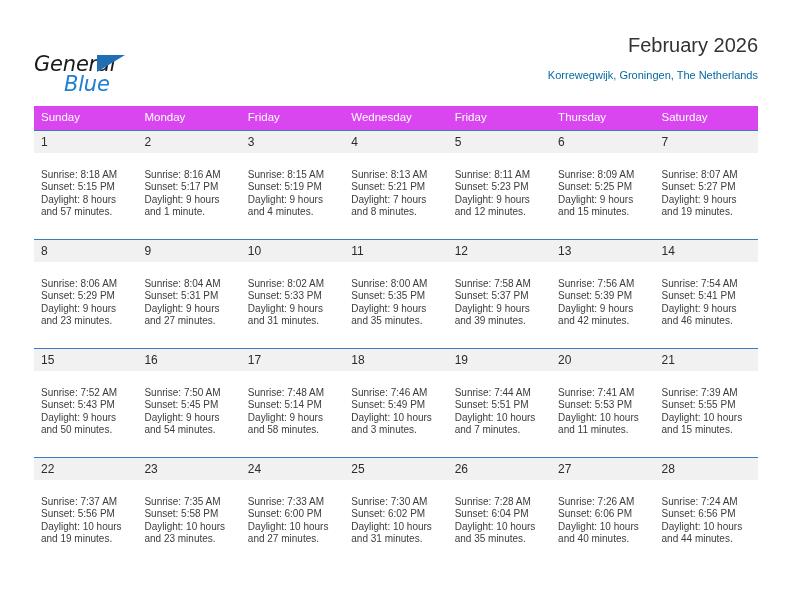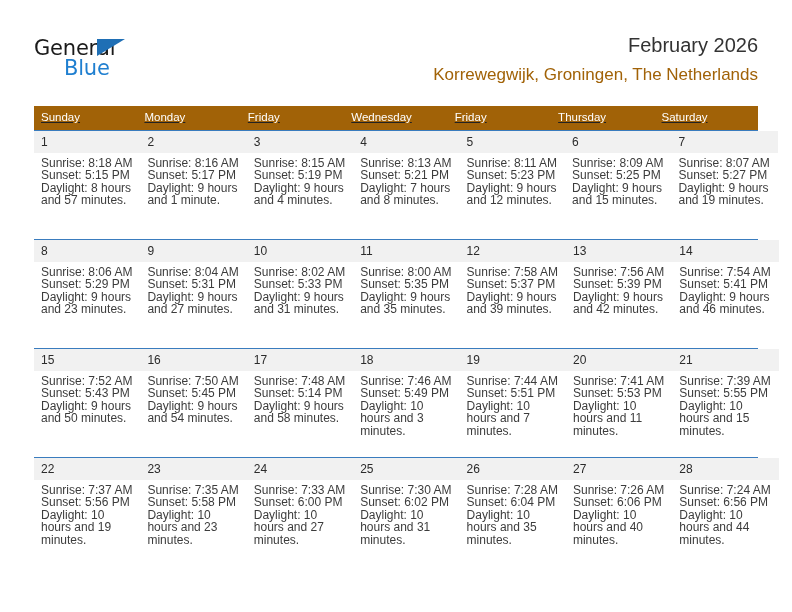--- a/index.html
+++ b/index.html
@@ -25,23 +25,24 @@
   .header {
     position: absolute;
     left: 34px;
     top: 28px;
     right: 34px;
     height: 70px;
   }
   .logo {
     position: absolute;
     left: 0;
-    top: 8px;
+    top: 24px;
     width: 120px;
     height: 52px;
+    font-style: italic;
   }
   .logo-general {
     position: absolute;
     left: 0;
     top: 0;
     font-size: 21px;
     letter-spacing: -0.2px;
     color: #1a1a1a;
     font-family: "DejaVu Sans", sans-serif;
     font-weight: 400;
@@ -72,40 +73,39 @@
     text-align: right;
   }
   .cal-title {
     font-size: 20px;
     color: #333333;
     font-weight: 400;
     line-height: 34px;
     white-space: nowrap;
   }
   .cal-subtitle {
-    font-size: 17px;
-    color: #a16207;
+    font-size: 11px;
+    color: #0369a1;
     font-weight: 400;
     line-height: 22px;
     white-space: nowrap;
     margin-top: 2px;
   }
 
   
   .calendar {
     position: absolute;
     left: 34px;
     top: 106px;
     width: 724px;
   }
   .weekday-row {
     display: flex;
     width: 100%;
-    background: #a16207;
-    text-decoration: underline;
+    background: #d946ef;
   }
   .weekday {
     flex: 1 1 0;
     box-sizing: border-box;
     padding: 4px 0 5px 7px;
     font-size: 11.5px;
     color: #ffffff;
     line-height: 15px;
     white-space: nowrap;
   }
@@ -128,22 +128,22 @@
   .day-number {
     background: #f1f1f1;
     font-size: 12px;
     color: #2b2b2b;
     line-height: 16px;
     padding: 3px 0 3px 7px;
     box-sizing: border-box;
     height: 22px;
   }
   .day-info {
-    padding: 4px 8px 0 7px;
-    font-size: 12px;
+    padding: 16px 8px 0 7px;
+    font-size: 10px;
     line-height: 12.4px;
     color: #3c3c3c;
   }
   .day-info div {
     white-space: nowrap;
   }
   .day-info .daylight {
     white-space: normal;
   }
 </style>

